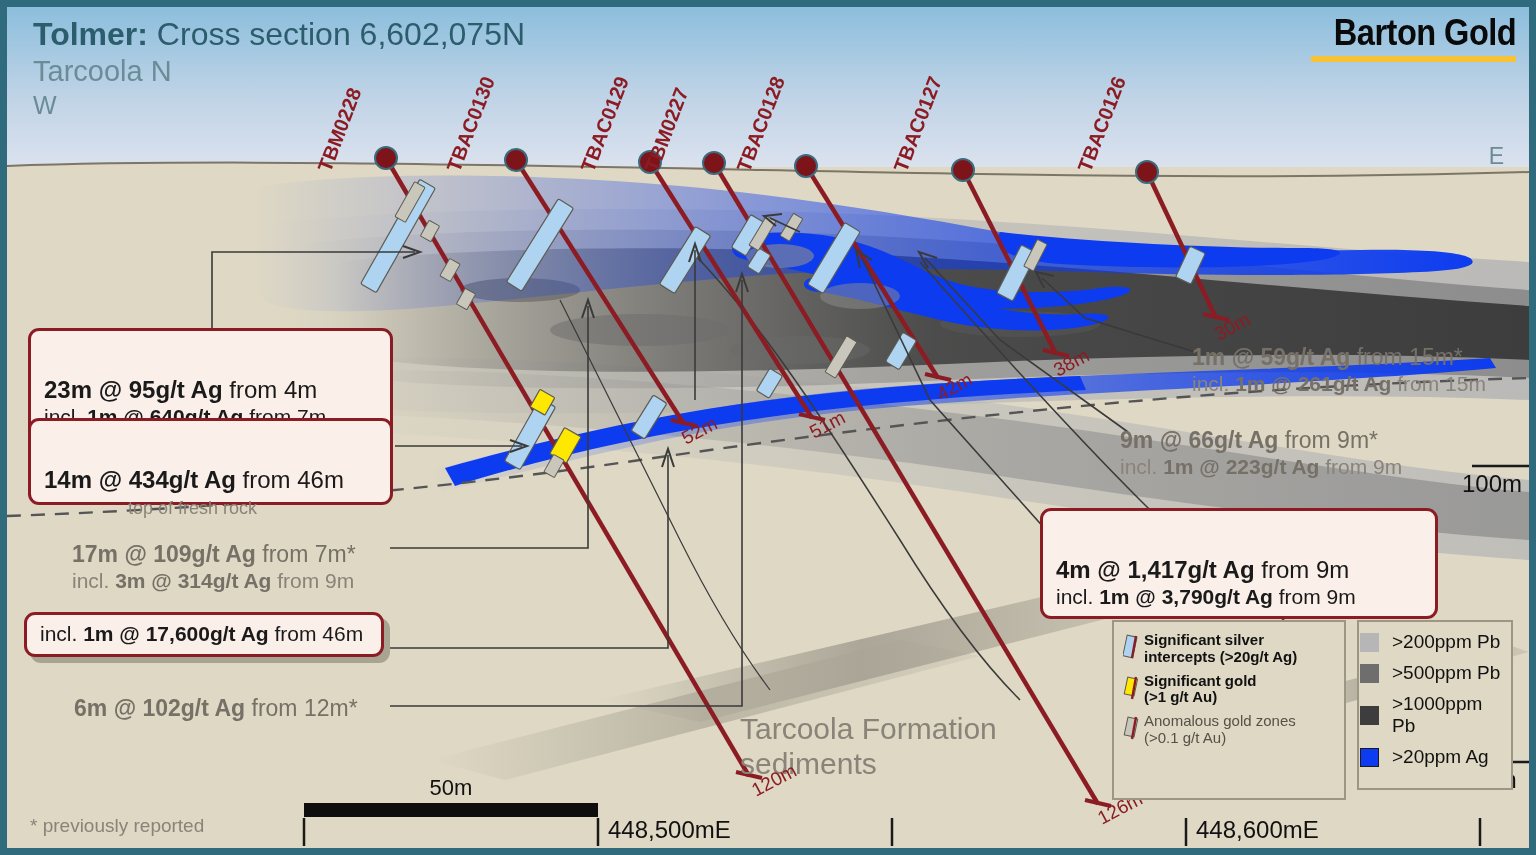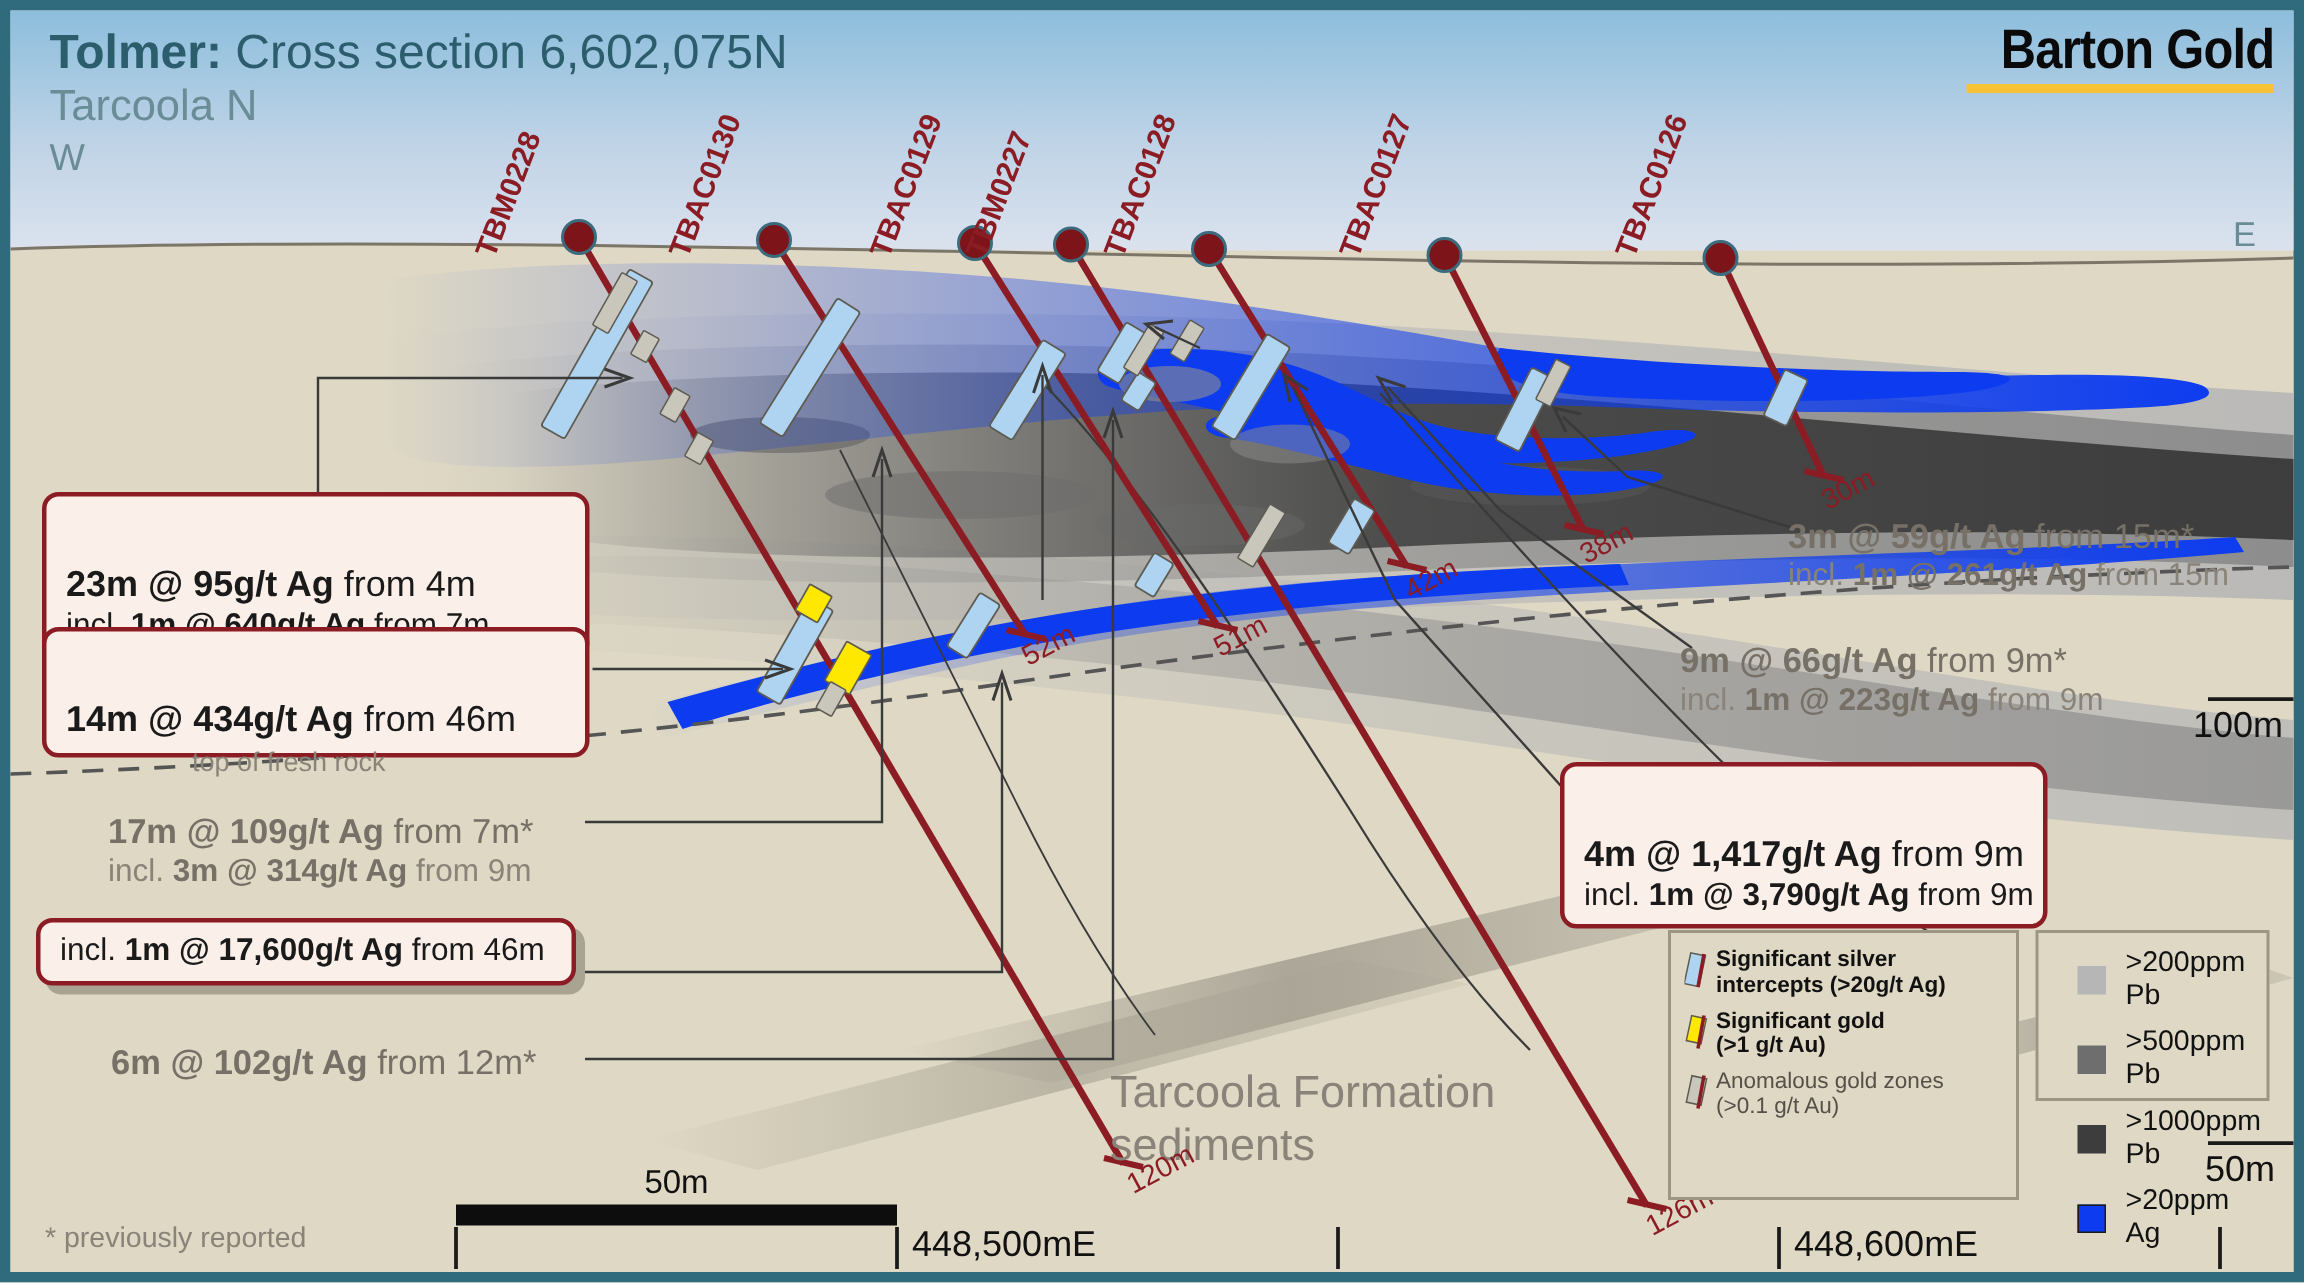--- a/index.html
+++ b/index.html
@@ -59,23 +59,23 @@
     font-size:30px; color:#8a8379; line-height:1.15;
   }
 
   
   .legend-a {
     position:absolute; left:1112px; top:620px; width:234px; height:180px;
     background:#ded8c4; border:2px solid #9d9683; z-index:45;
     padding:10px 8px 8px 9px;
   }
   .legend-b {
-    position:absolute; left:1357px; top:620px; width:156px; height:114px;
+    position:absolute; left:1357px; top:620px; width:156px; height:170px;
     background:#ded8c4; border:2px solid #9d9683; z-index:45;
-    padding:9px 8px 8px 26px;
+    padding:9px 8px 8px 1px;
   }
   .lg-row { display:flex; align-items:flex-start; margin-bottom:7px; }
   .lg-swatch-wrap { width:21px; flex:0 0 21px; padding-top:2px; }
   .lg-txt { font-size:15px; color:#111; line-height:1.12; }
   .lg-txt.bold { font-weight:bold; }
   .lg-txt.grey { color:#565049; font-weight:normal; }
 
   .lg-row2 { display:flex; align-items:center; margin-bottom:9px; }
   .lg-box { width:19px; height:19px; flex:0 0 19px; margin-right:13px; }
   .lg-box.outl { border:1px solid #1a1a1a; }
@@ -399,28 +399,28 @@
         <div class="pt-l1"><span class="b">17m @ 109g/t Ag</span><span class="reg"> from 7m*</span></div>
         <div class="pt-l2"><span>incl. </span><span class="b">3m @ 314g/t Ag</span><span> from 9m</span></div>
       </div>
       <div class="callout shadowed" style="left: 24px; top: 612px; width: 360px;">
         <div class="co-l2"><span>incl. </span><span class="b">1m @ 17,600g/t Ag</span><span> from 46m</span></div>
       </div>
       <div class="plaintext" style="left: 74px; top: 696px;">
         <div class="pt-l1"><span class="b">6m @ 102g/t Ag</span><span class="reg"> from 12m*</span></div>
       </div>
       <div class="plaintext" style="left: 1192px; top: 345px;">
-        <div class="pt-l1"><span class="b">3m @ 59g/t Ag</span><span class="reg"> from 15m*</span></div>
+        <div class="pt-l1"><span class="b">1m @ 59g/t Ag</span><span class="reg"> from 15m*</span></div>
         <div class="pt-l2"><span>incl. </span><span class="b">1m @ 261g/t Ag</span><span> from 15m</span></div>
       </div>
       <div class="plaintext" style="left: 1120px; top: 428px;">
         <div class="pt-l1"><span class="b">9m @ 66g/t Ag</span><span class="reg"> from 9m*</span></div>
         <div class="pt-l2"><span>incl. </span><span class="b">1m @ 223g/t Ag</span><span> from 9m</span></div>
       </div>
-      <div class="callout" style="left: 1040px; top: 508px; width: 325px;">
+      <div class="callout" style="left: 1040px; top: 508px; width: 398px;">
         <div class="co-l1"><span class="b">4m @ 1,417g/t Ag</span><span class="reg"> from 9m</span></div>
         <div class="co-l2"><span>incl. </span><span class="b">1m @ 3,790g/t Ag</span><span> from 9m</span></div>
       </div>
     </div>
 
   <div class="topfresh" style="left:128px; top:498px;">top of fresh rock</div>
 
   <div class="formation" style="left:740px; top:712px; width:300px;">
     <div>Tarcoola Formation</div>
     <div>sediments</div>

